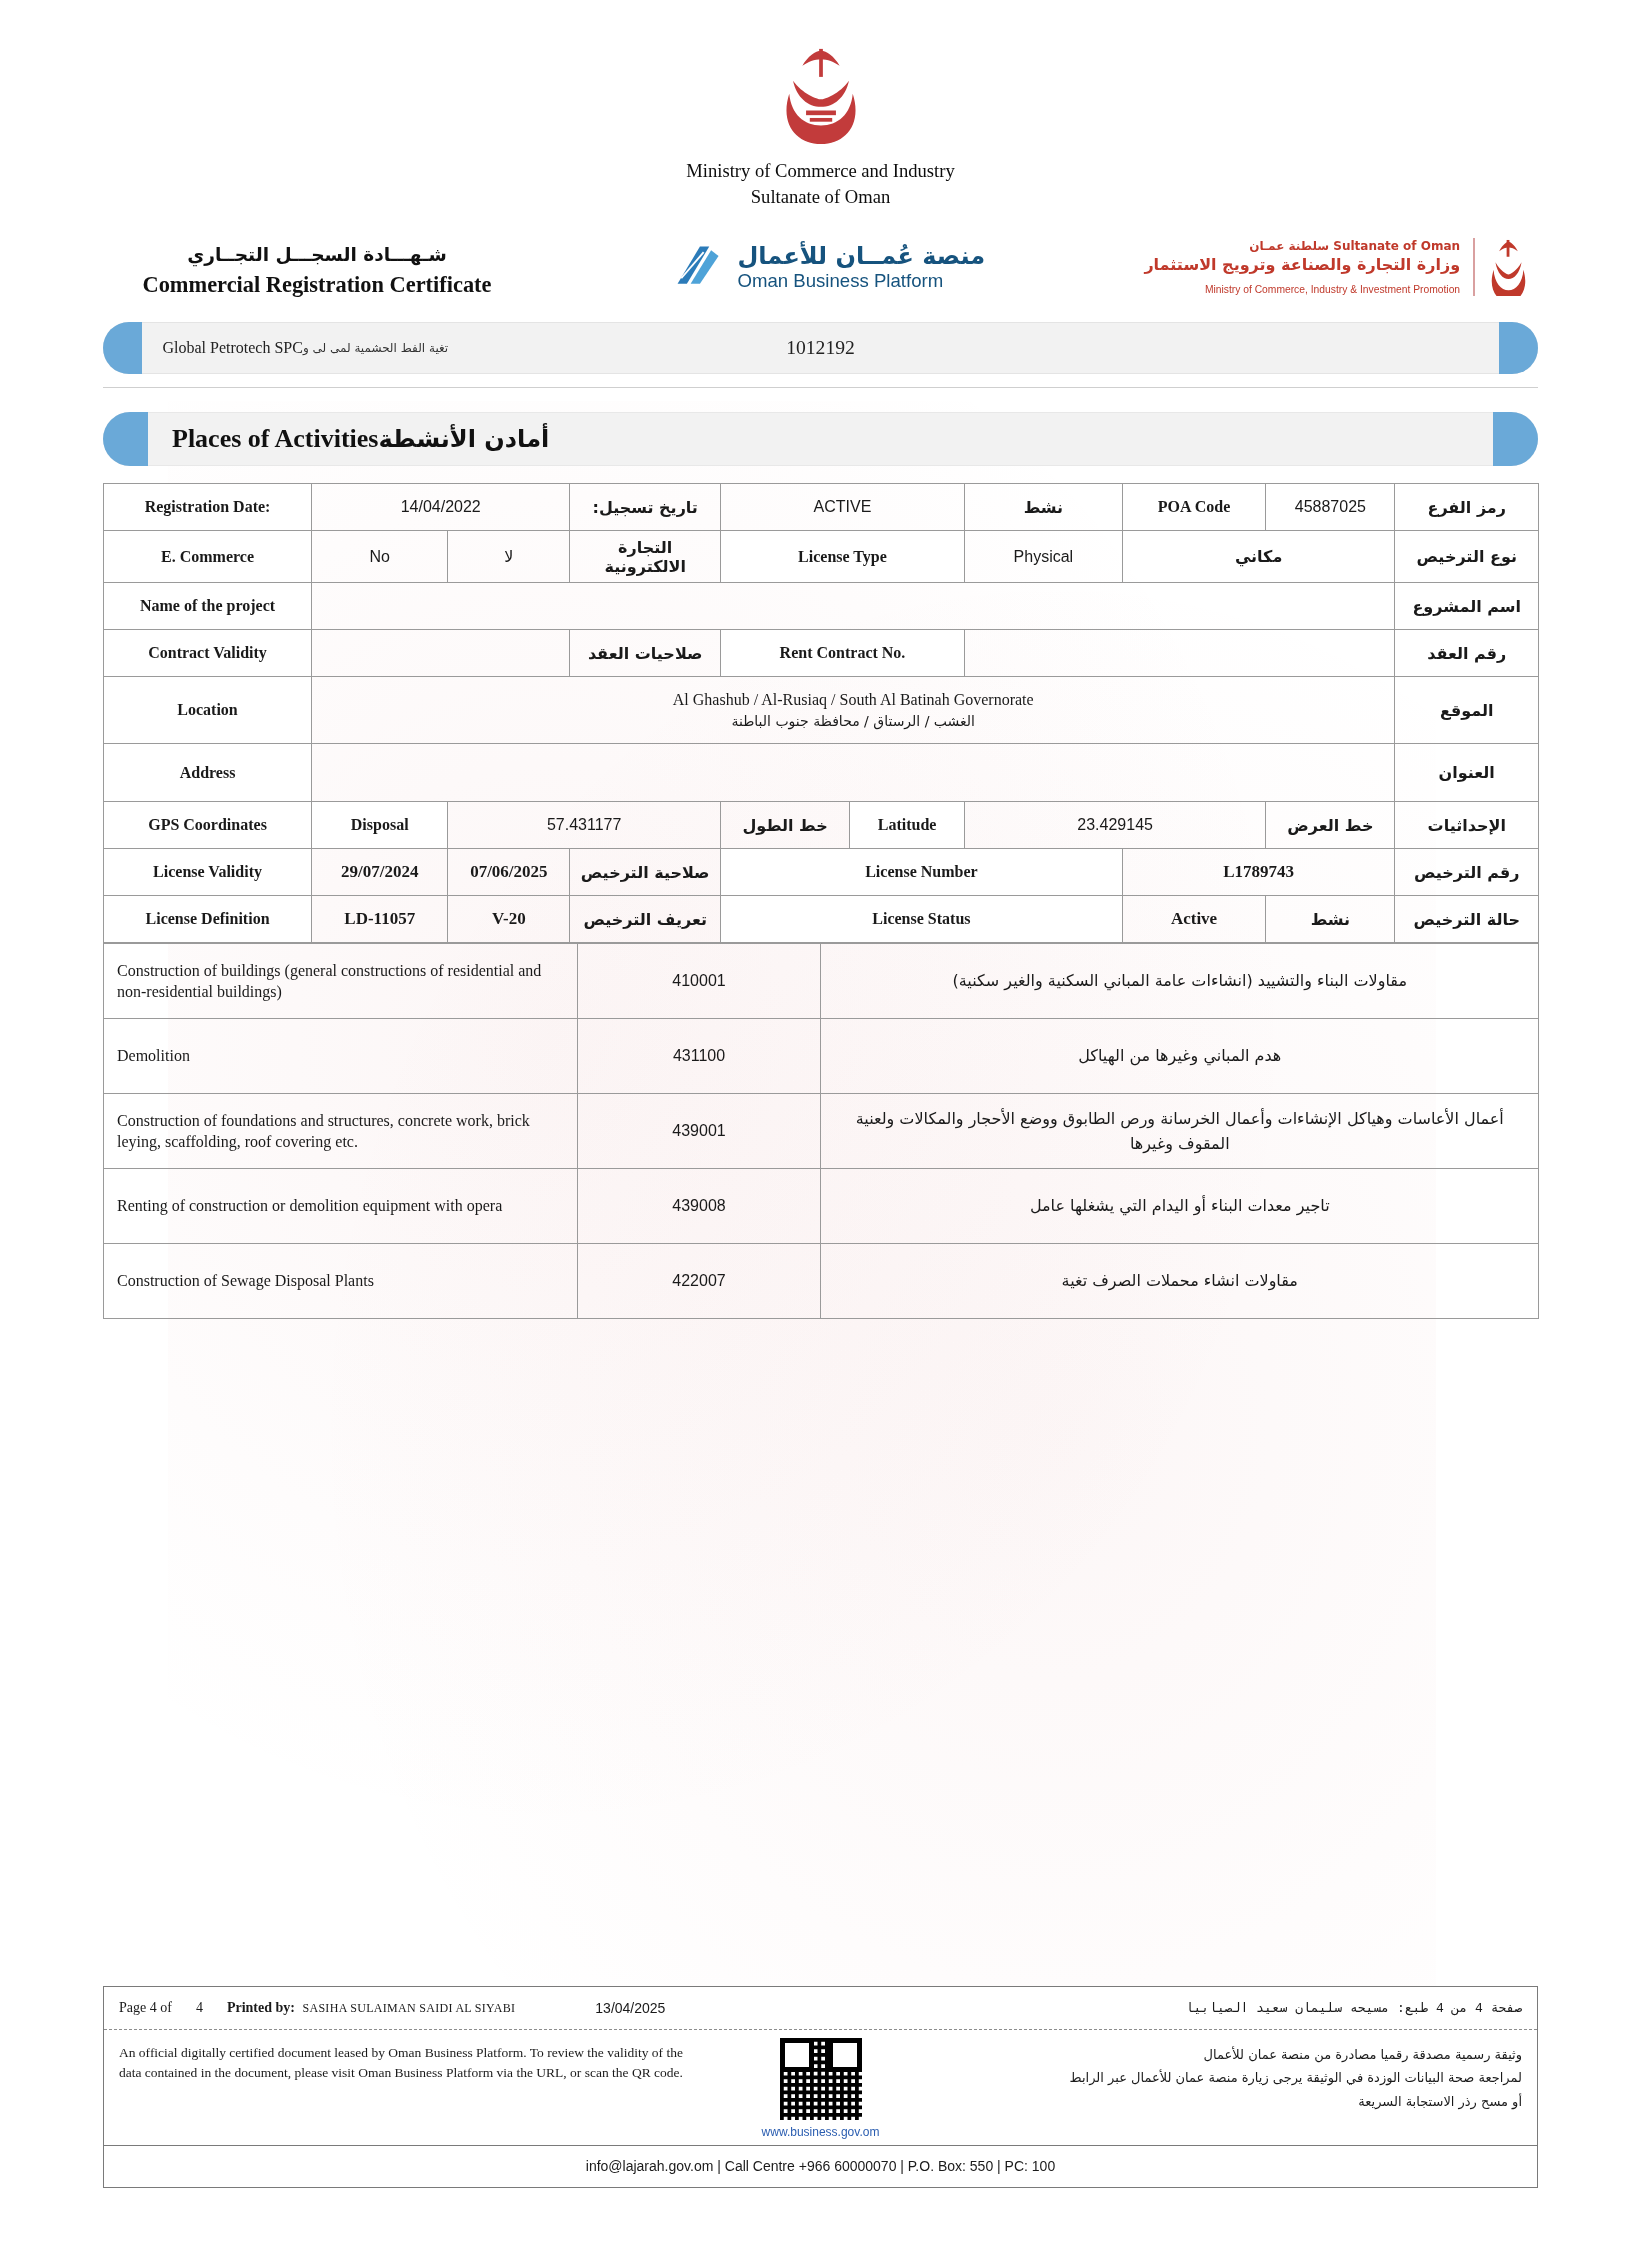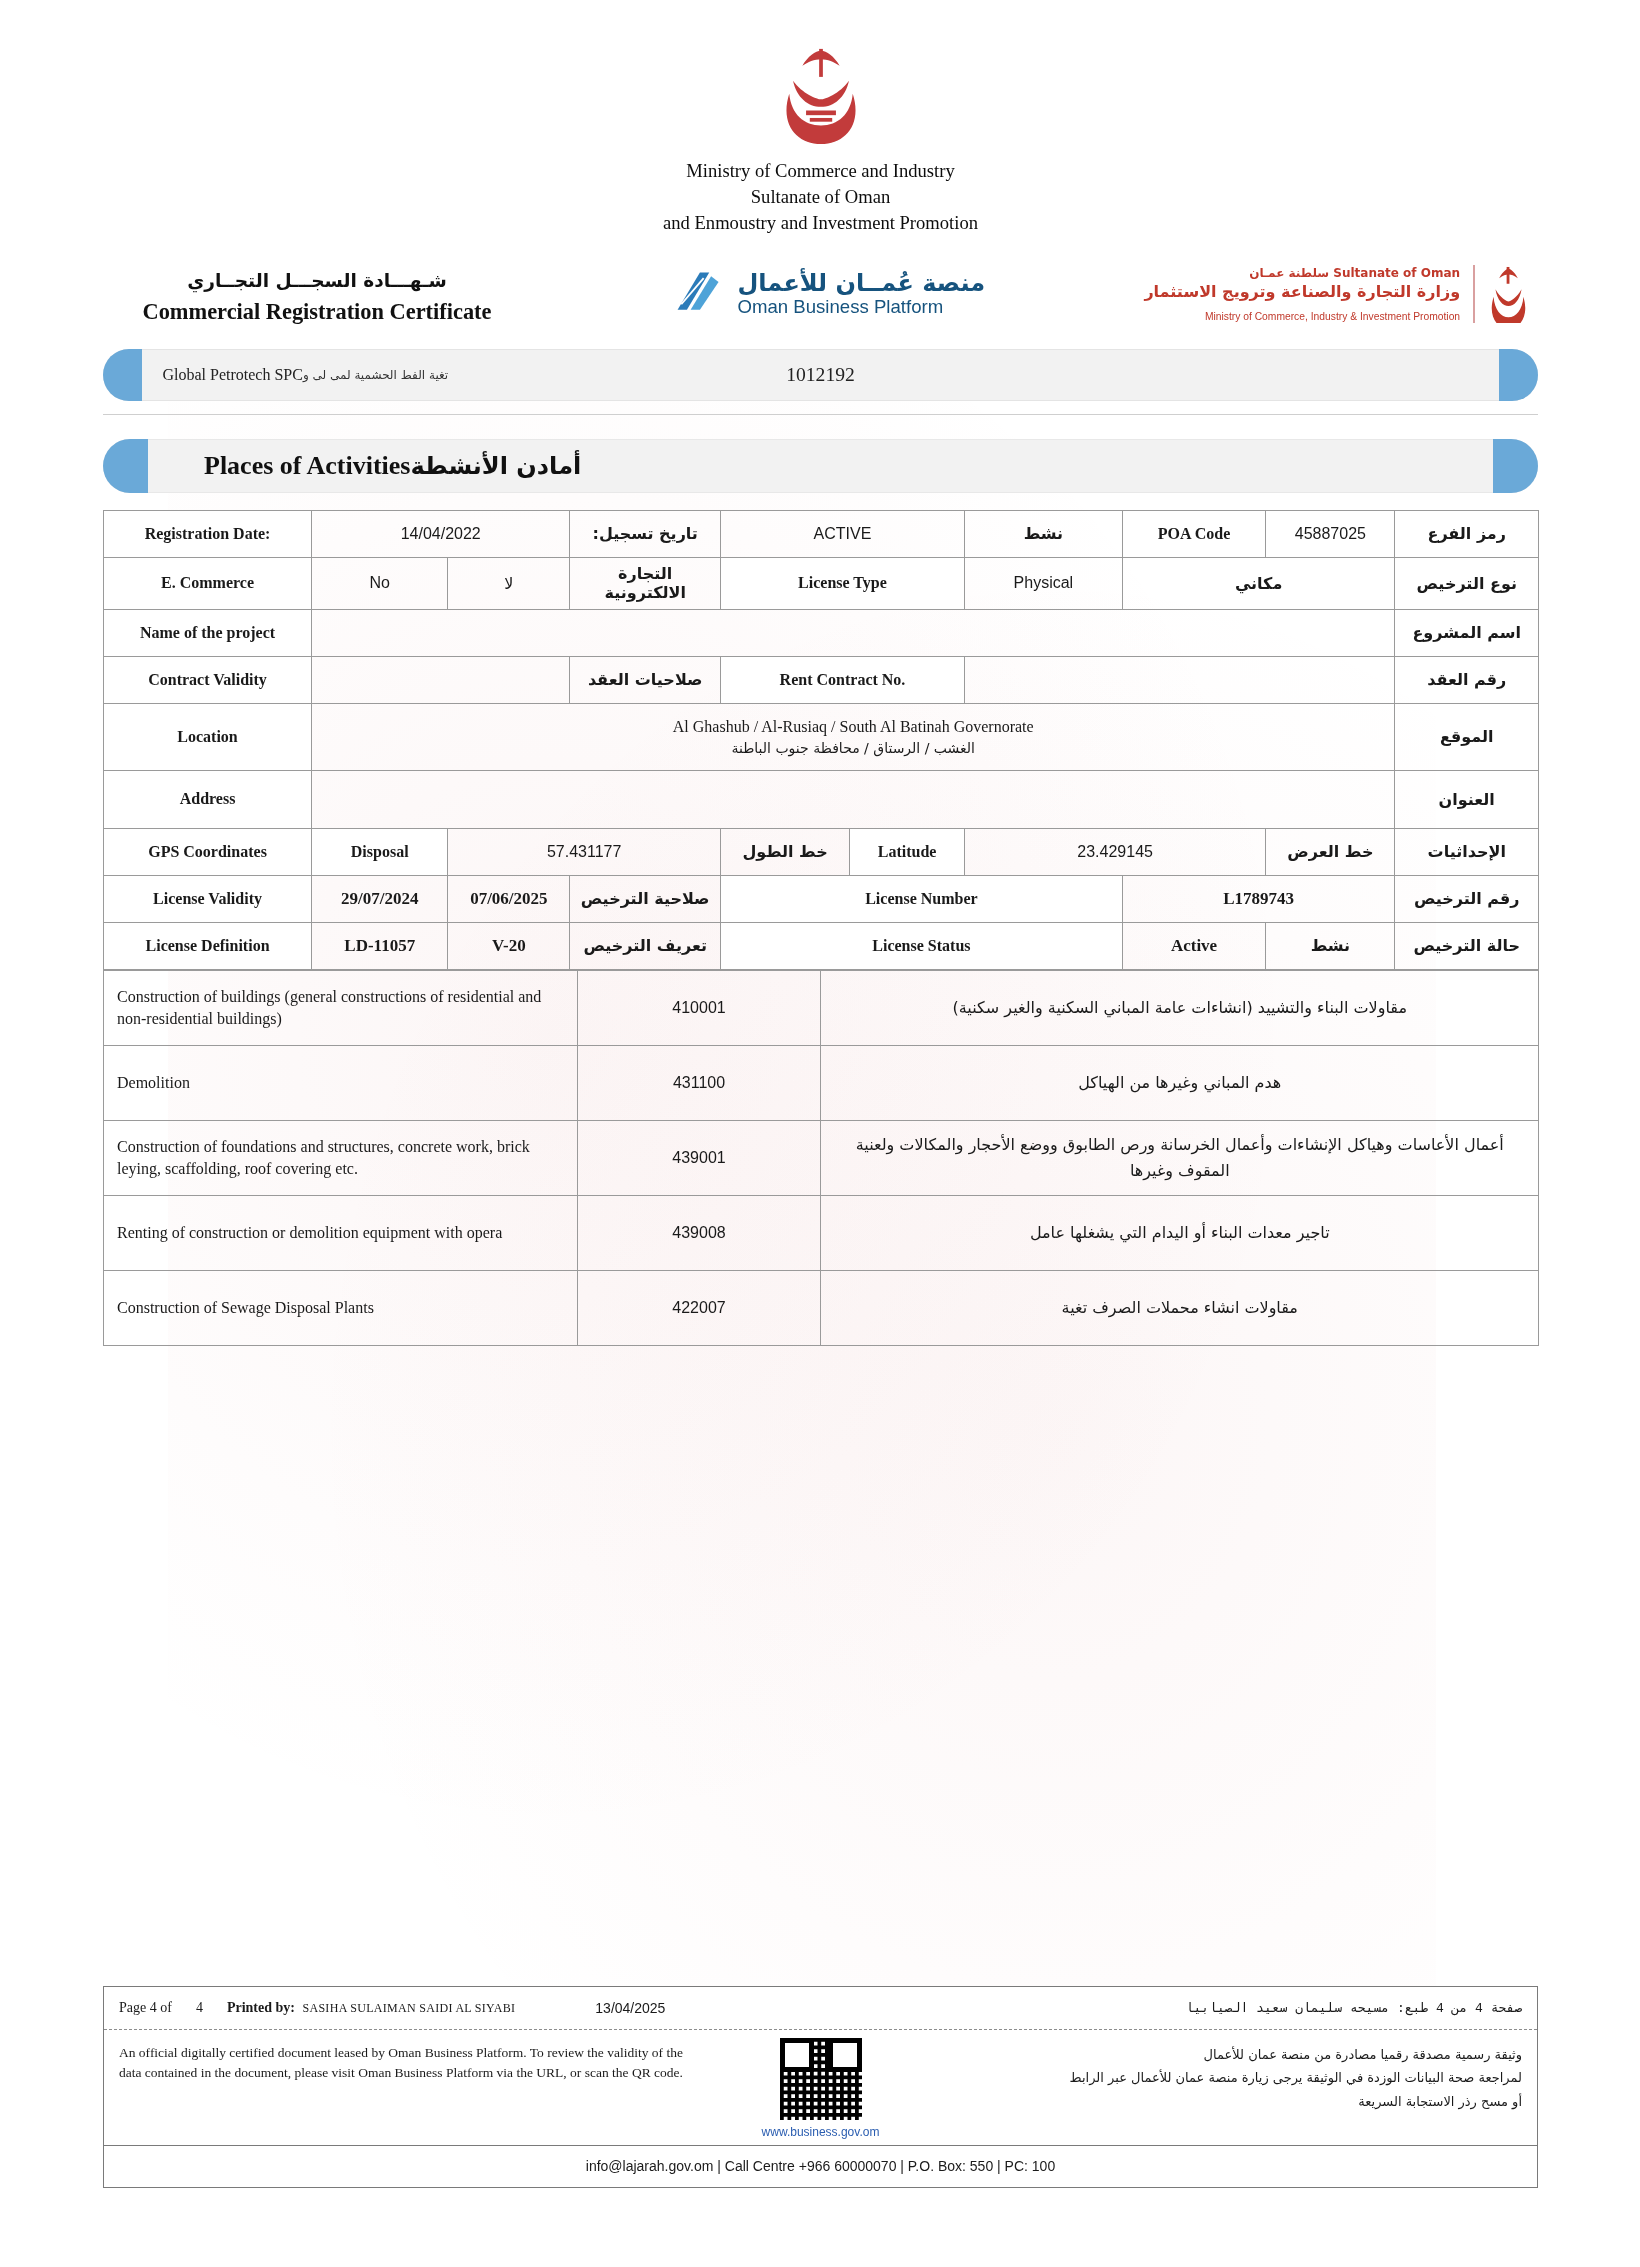--- a/index.html
+++ b/index.html
@@ -195,21 +195,20 @@
   }
   .section-bar .cap.right {
     border-radius: 0 27px 27px 0;
     margin-left: auto;
   }
   .section-title-en {
     padding-left: 24px;
     font-size: 26px;
     font-weight: bold;
     color: #111;
-    margin-left: 32px;
   }
   .section-title-ar {
     margin-right: 24px;
     font-family: "DejaVu Sans", sans-serif;
     font-size: 24px;
     font-weight: bold;
     direction: rtl;
     color: #111;
   }
 
@@ -374,21 +373,20 @@
             <path d="M26 52 c2 22 16 34 34 34 c18 0 32 -12 34 -34 c2 6 3 12 3 18 c0 22 -16 36 -37 36 c-21 0 -37 -14 -37 -36 c0 -6 1 -12 3 -18 z"></path>
             <rect x="44" y="70" width="32" height="5"></rect>
             <rect x="48" y="78" width="24" height="4"></rect>
           </g>
         </svg>
       </span>
     </div>
     <div class="gov-lines">
       <div>Ministry of Commerce and Industry</div>
       <div>Sultanate of Oman</div>
-      <div>and Enmoustry and Investment Promotion</div>
     </div>
 
     <div class="title-row">
       <div class="cert-title-block">
         <div class="cert-title-ar">شـهـــادة السجـــل التجــاري</div>
         <div class="cert-title-en">Commercial Registration Certificate</div>
       </div>
 
       <div class="obp-logo">
         <span class="obp-mark">

